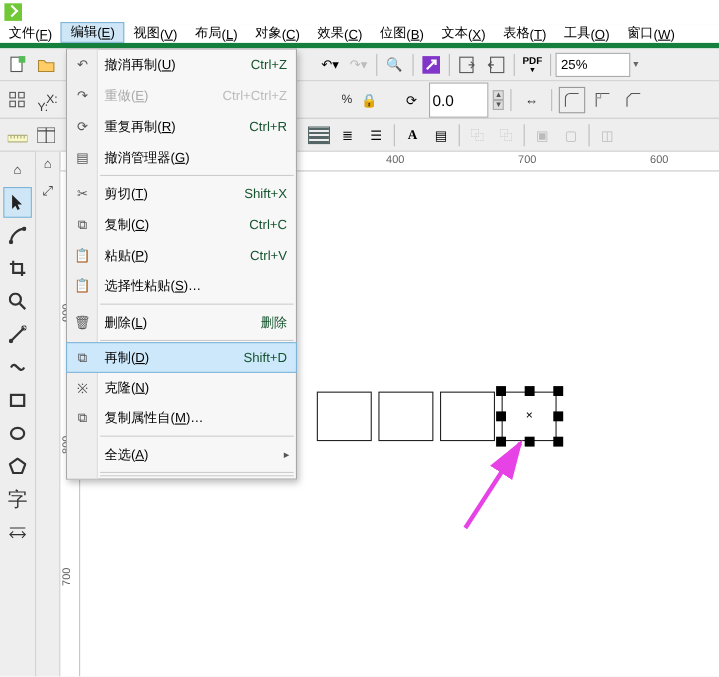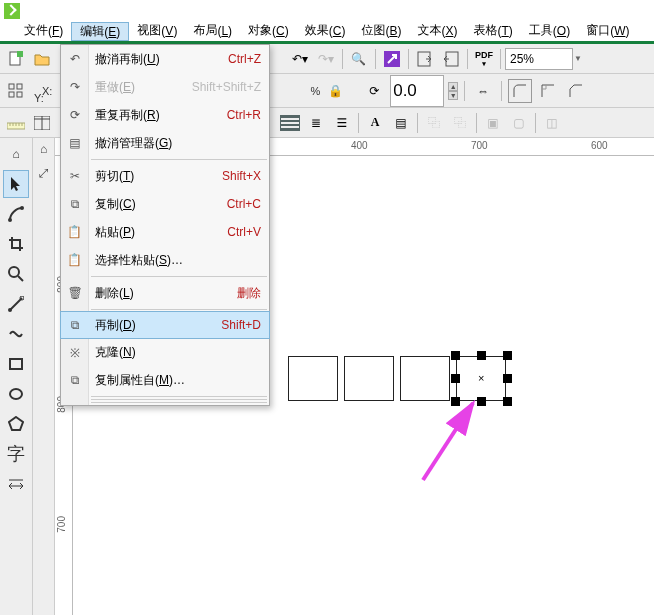--- a/index.html
+++ b/index.html
@@ -5,36 +5,36 @@
   * { margin: 0; padding: 0; box-sizing: border-box; font-family: "Microsoft YaHei", Arial, sans-serif; }
   body { width: 654px; height: 615px; background: #f0f0f0; font-size: 12px; overflow: hidden; position: relative; }
 
   
   .title-bar { background: #fff; height: 22px; display: flex; align-items: center; padding: 0 4px; gap: 4px; }
   .logo { width: 16px; height: 16px; background: #71c837; display: inline-block; position: relative; }
   .logo::after { content: ''; position: absolute; width: 6px; height: 6px; border: 2px solid #fff; border-top: none; border-left: none; top: 3px; left: 3px; transform: rotate(-45deg); }
   .title-text { color: #333; font-size: 12px; }
 
   
-  .menu-bar { background: #fff; height: 22px; display: flex; align-items: flex-start; padding: 0 16px; border-bottom: 3px solid #15803d; }
+  .menu-bar { background: #fff; height: 22px; display: flex; align-items: flex-end; padding: 0 0; border-bottom: 5px solid #15803d; }
   .menu-item { padding: 0 8px; display: flex; align-items: center; cursor: default; }
   .menu-item.active { background: #cfe6f7; border: 1px solid #7eb4d8; }
   .menu-u { text-decoration: underline; }
 
   
   .toolbar { background: #eee; height: 30px; display: flex; align-items: center; padding: 0 4px; gap: 2px; border-bottom: 1px solid #ccc; }
   .tb-btn { width: 24px; height: 24px; display: flex; align-items: center; justify-content: center; }
   .sep { width: 1px; height: 20px; background: #bbb; margin: 0 2px; }
   .zoom-box { border: 1px solid #aaa; background: #fff; width: 68px; height: 22px; display: flex; align-items: center; padding: 0 4px; justify-content: space-between; gap: 40px; }
   .zoom-box .chev { font-size: 8px; color: #666; }
 
   
   .prop-bar { background: #eee; height: 34px; display: flex; align-items: center; padding: 0 4px; gap: 4px; border-bottom: 1px solid #ccc; position: relative; }
   .prop-field { display: flex; align-items: center; gap: 2px; font-size: 11px; }
-  .small-in { width: 54px; height: 32px; border: 1px solid #aaa; background: #fff; font-size: 17px; padding: 0 2px; }
+  .small-in { width: 54px; height: 32px; border: 1px solid #aaa; background: #fff; font-size: 14px; padding: 0 2px; }
   .spin { width: 10px; display: flex; flex-direction: column; }
   .spin span { height: 9px; font-size: 7px; color: #555; border: 1px solid #aaa; background: #ddd; text-align: center; line-height: 7px; }
   .icon-box { width: 24px; height: 24px; border: 1px solid transparent; display: flex; align-items: center; justify-content: center; }
   .icon-box.outline { border: 1px solid #999; }
 
   
   .row3 { background: #eee; height: 30px; display: flex; align-items: center; padding: 0 4px; gap: 2px; border-bottom: 1px solid #ccc; }
   .hatch-ico { width: 20px; height: 16px; display: inline-block; background: repeating-linear-gradient(0deg, #566 0 2px, transparent 2px 4px); border: 1px solid #566; }
 
   
@@ -56,21 +56,21 @@
   .handle { position: absolute; width: 9px; height: 9px; background: #000; }
   .sel-center { position: absolute; font-size: 11px; color: #000; }
 
   
   .dropdown { position: absolute; left: 60px; top: 44px; width: 210px; background: #f7f7f7; border: 1px solid #a8a8a8; box-shadow: 2px 3px 6px rgba(0,0,0,.25); z-index: 10; }
   .dd-iconcol { position: absolute; left: 0; top: 0; bottom: 0; width: 28px; background: #efefef; border-right: 1px solid #ddd; }
   .dd-item { position: relative; height: 28px; display: flex; align-items: center; padding-left: 34px; padding-right: 8px; }
   .dd-item.disabled { color: #aaa; }
   .dd-item.hover { background: #cde8fb; border: 1px solid #7eb4d8; margin: -1px; }
   .dd-icon { position: absolute; left: 4px; width: 20px; height: 20px; display: flex; align-items: center; justify-content: center; color: #555; }
-  .dd-short { margin-left: auto; color: #b91c1c; font-size: 12px; }
+  .dd-short { margin-left: auto; color: #14532d; font-size: 12px; }
   .dd-item.disabled .dd-short { color: #bbb; }
   .dd-sep { height: 1px; background: #ccc; margin: 2px 2px 2px 30px; }
   .dd-sub::after { content: '▸'; position: absolute; right: 6px; font-size: 10px; color: #555; }
 
   
   .arrow { position: absolute; pointer-events: none; }
   .arrow svg { overflow: visible; }
 
   .lbl-xy { font-size: 11px; color: #333; }
 </style>
@@ -320,21 +320,21 @@
   <div class="dd-iconcol"></div>
   <div id="dd-body">
       <div class="dd-item">
         <span class="dd-icon">↶</span>
         <span>撤消再制(<span style="text-decoration:underline">U</span>)</span>
         <span class="dd-short">Ctrl+Z</span>
       </div>
       <div class="dd-item disabled">
         <span class="dd-icon">↷</span>
         <span>重做(<span style="text-decoration:underline">E</span>)</span>
-        <span class="dd-short">Shift+Shift+Z</span>
+        <span class="dd-short">Ctrl+Ctrl+Z</span>
       </div>
       <div class="dd-item">
         <span class="dd-icon">⟳</span>
         <span>重复再制(<span style="text-decoration:underline">R</span>)</span>
         <span class="dd-short">Ctrl+R</span>
       </div>
       <div class="dd-item">
         <span class="dd-icon">▤</span>
         <span>撤消管理器(<span style="text-decoration:underline">G</span>)</span>
       </div>
@@ -372,20 +372,23 @@
       </div>
       <div class="dd-item">
         <span class="dd-icon">※</span>
         <span>克隆(<span style="text-decoration:underline">N</span>)</span>
       </div>
       <div class="dd-item">
         <span class="dd-icon">⧉</span>
         <span>复制属性自(<span style="text-decoration:underline">M</span>)…</span>
       </div>
       <div class="dd-sep"></div>
+      <div class="dd-item dd-sub">
+        <span>全选(<span style="text-decoration:underline">A</span>)</span>
+      </div>
       <div class="dd-sep"></div>
       <div class="dd-sep"></div>
     </div>
 </div>
 
 <div class="arrow" style="left:175px;top:345px">
   <svg width="40" height="40">
       <defs>
         <marker id="ah1" markerWidth="10" markerHeight="10" refX="8" refY="3" orient="auto">
           <path d="M0,0 L0,6 L9,3 z" fill="#e642e6"></path>

